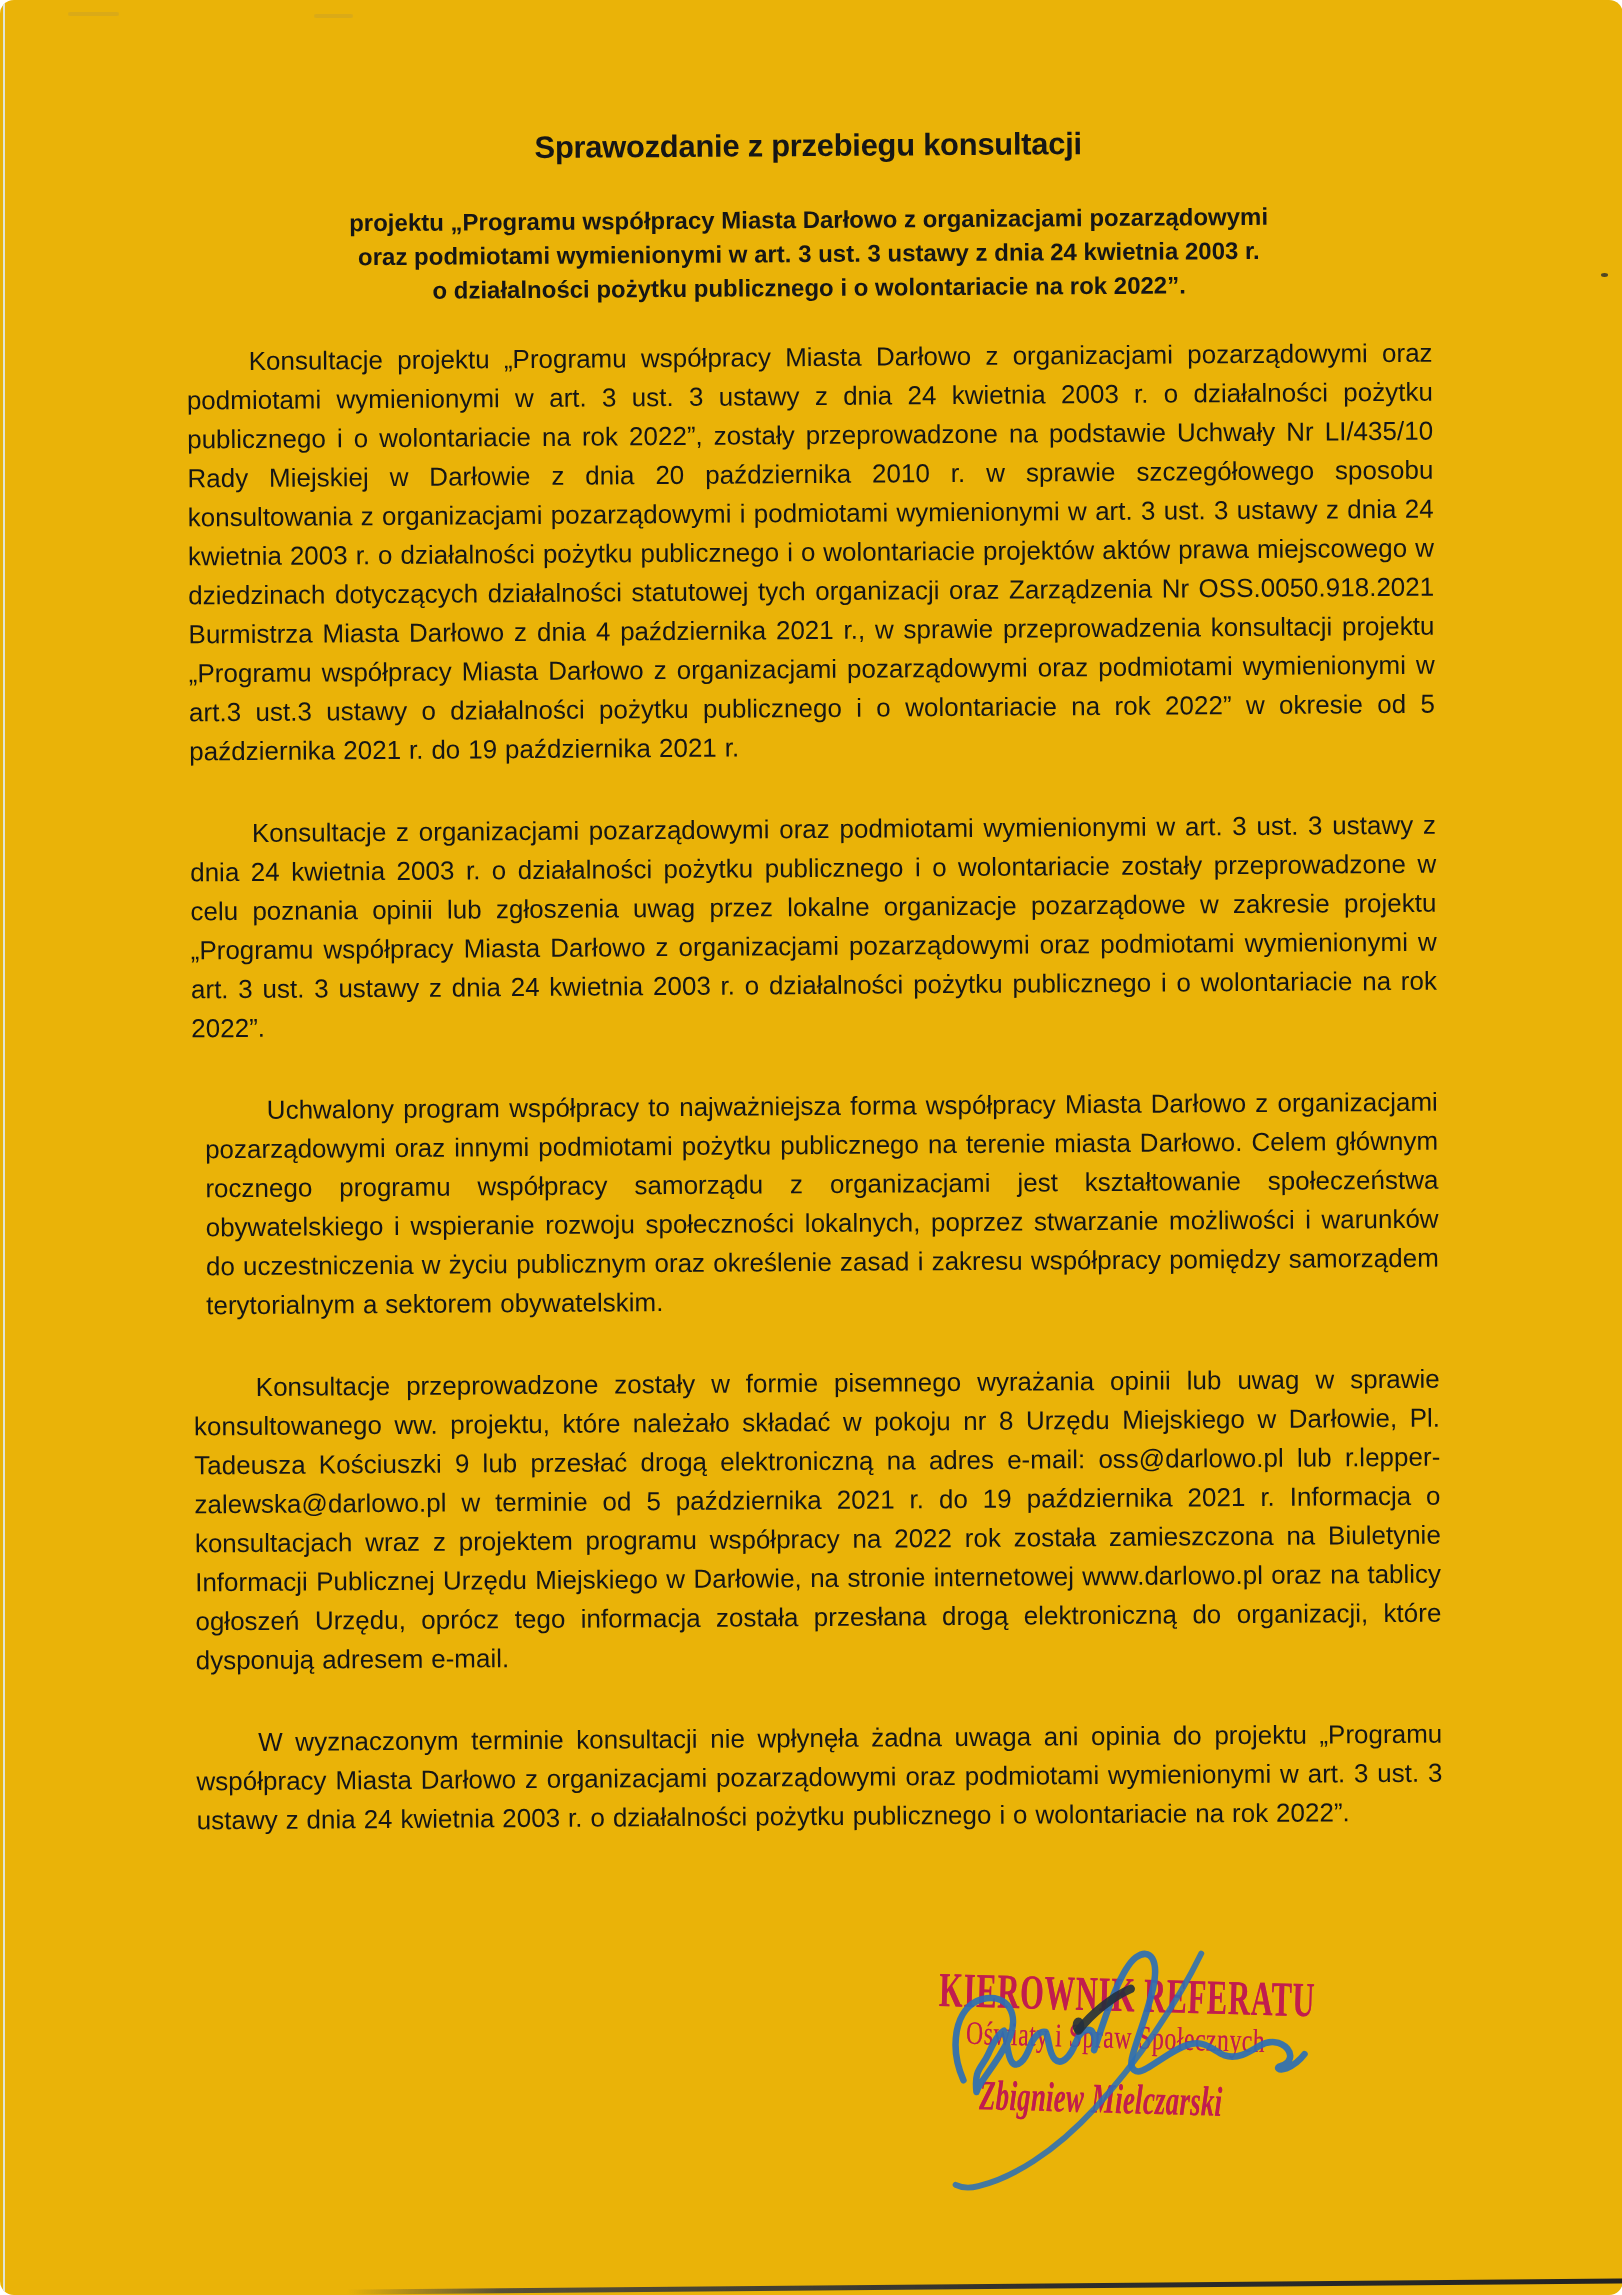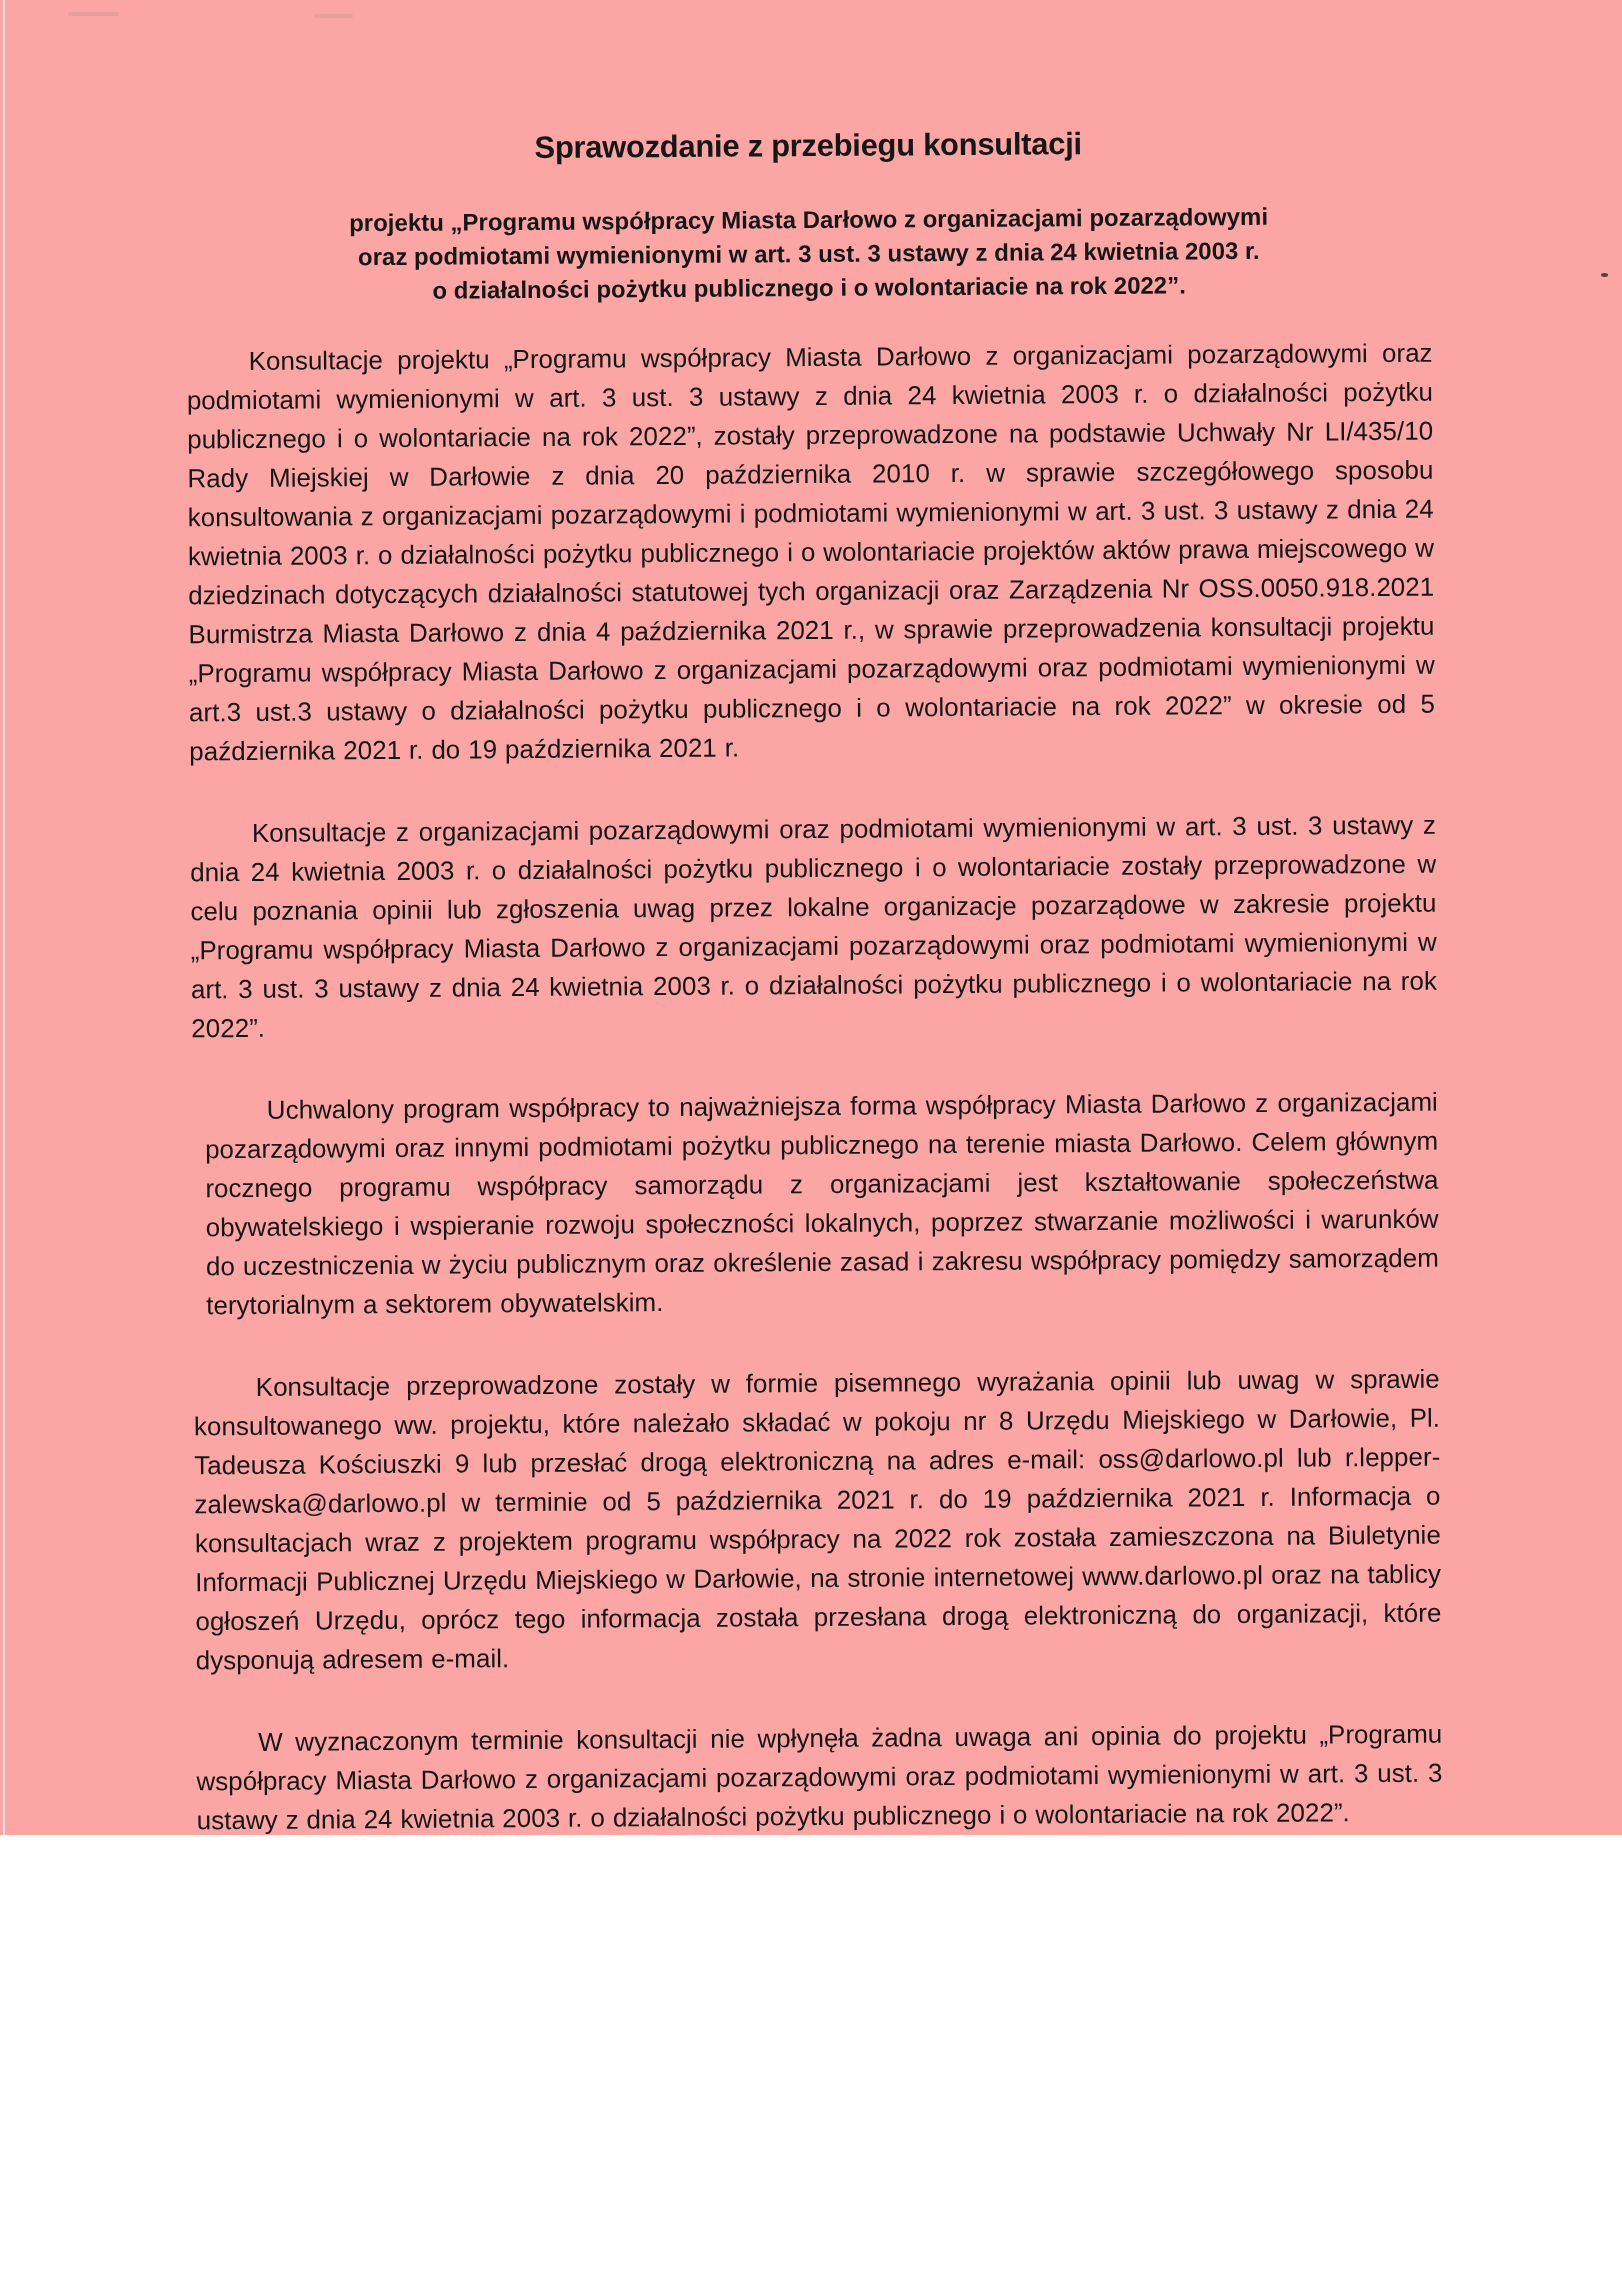--- a/index.html
+++ b/index.html
@@ -1,22 +1,23 @@
 <!DOCTYPE html>
 <html lang="pl" style="font-size:10.5px"><head>
 <meta charset="utf-8">
 <style>
   html,body{margin:0;padding:0;background:#ffffff;}
   .page{
     position:relative;
-    width:1623px;height:1835px;
-    background:#fca5a5;
+    width:1623px;height:2295px;
+    background:#eab308;
     overflow:hidden;
     font-family:"Liberation Sans","DejaVu Sans",sans-serif;
     color:#161616;
+    border-radius:14px;
   }
   
   .edge-left{
     position:absolute;left:2.6px;top:0;bottom:0;width:2px;
     background:#dfe9ec;opacity:.9;
   }
   
   .edge-bottom{
     position:absolute;left:347px;top:2284px;width:1283px;height:5.2px;
     background:linear-gradient(to right,rgba(80,80,80,0),rgba(62,62,62,.85) 12%,#2d2d2d 55%,#222);

